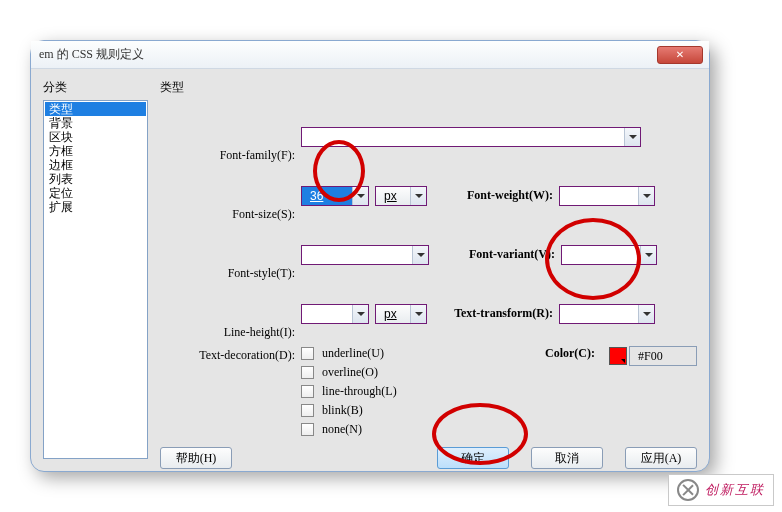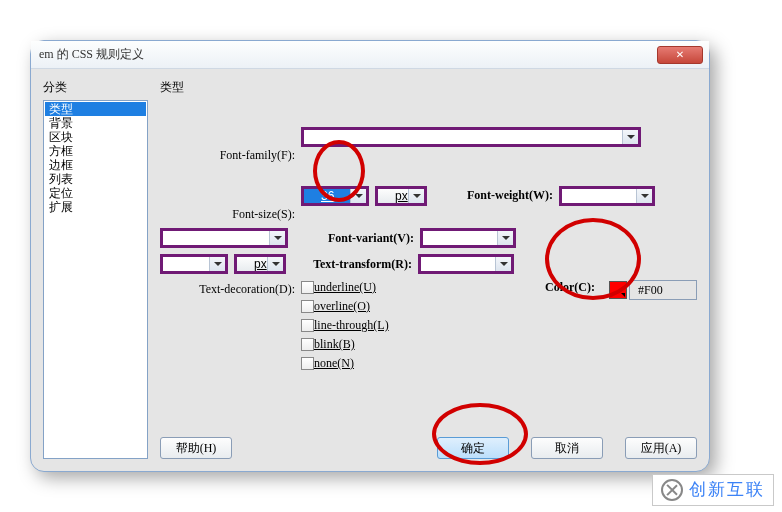--- a/index.html
+++ b/index.html
@@ -83,25 +83,25 @@
   font-family: Tahoma, "SimSun";
   margin-top: 38px;
 }
 .ll2 {
   width: 120px;
   text-align: right;
   font-family: Tahoma, "SimSun";
   font-weight: bold;
 }
 .combo, .combo-sm, .input-mini, .unit {
-  border: 3px solid #701a75;
+  border: 1px solid #701a75;
   background: #fff;
   height: 20px;
   line-height: 18px;
-  padding: 0 17px;
+  padding: 0 8px;
   display: inline-flex;
   align-items: center;
   position: relative;
   text-decoration: underline;
 }
 .combo { width: 340px; }
 .combo-sm { width: 96px; }
 .input-mini { width: 68px; }
 .input-mini.sel-text { background: #1e7fe2; color: #fff; }
 .unit {
@@ -141,23 +141,22 @@
 .color-input {
   border: 1px solid #8a9db6;
   height: 20px; line-height: 18px;
   width: 68px; padding: 0 8px;
   font-family: Tahoma;
 }
 .deco-row { display: flex; }
 .deco-label { width: 135px; text-align: right; padding-top: 2px; font-family: Tahoma,"SimSun"; }
 .deco-col { display: flex; flex-direction: column; gap: 4px; margin-left: 6px; }
 .chk {
-  display: inline-flex; align-items: center; gap: 0;
+  display: inline-flex; align-items: center; gap: 8px;
   font-family: Tahoma,"SimSun";
-  text-decoration: underline;
 }
 .chk-box {
   width: 13px; height: 13px;
   border: 1px solid #888;
   background: linear-gradient(#fff,#eee);
 }
 .btn-row {
   display: flex;
   gap: 22px;
   justify-content: flex-end;
@@ -198,21 +197,21 @@
   border: 2px solid #888;
   border-radius: 50%;
   position: relative;
 }
 .wm-logo::before, .wm-logo::after {
   content:''; position:absolute; background:#888; top:50%; left:10%; height:2px; width:80%;
 }
 .wm-logo::before { transform: translateY(-50%) rotate(45deg); }
 .wm-logo::after  { transform: translateY(-50%) rotate(-45deg); }
 .wm-text { display:flex; flex-direction:column; line-height:1.1;}
-.wm-text .cn { font-size:17px; color:#3b82f6; letter-spacing:2px;}
+.wm-text .cn { font-size:13px; color:#be185d; letter-spacing:2px;font-style:italic;}
 .circle {
   position: absolute;
   border: 4px solid #d10000;
   border-radius: 50%;
   pointer-events: none;
 }
 </style>
 </head>
 <body>
 
@@ -261,32 +260,34 @@
             <span class="drop-arrow"></span>
           </span>
           <span class="ll2">Font-weight(W):</span>
           <span class="combo-sm">
             <span></span>
             <span class="drop-arrow"></span>
           </span>
         </div>
 
         <div class="row">
+          <span class="ll">Font-style(T):</span>
           <span class="input-mini" style="width:128px">
             <span></span>
             <span class="drop-arrow"></span>
           </span>
           <span class="ll2">Font-variant(V):</span>
           <span class="combo-sm">
             <span></span>
             <span class="drop-arrow"></span>
           </span>
         </div>
 
         <div class="row">
+          <span class="ll">Line-height(I):</span>
           <span class="input-mini">
             <span></span>
             <span class="drop-arrow"></span>
           </span>
           <span class="unit">
             <span>px</span>
             <span class="drop-arrow"></span>
           </span>
           <span class="ll2">Text-transform(R):</span>
           <span class="combo-sm">

